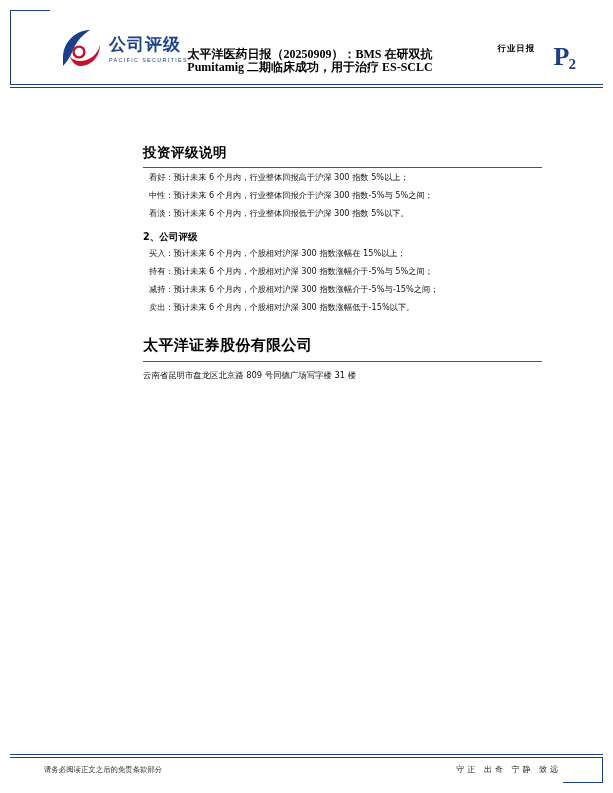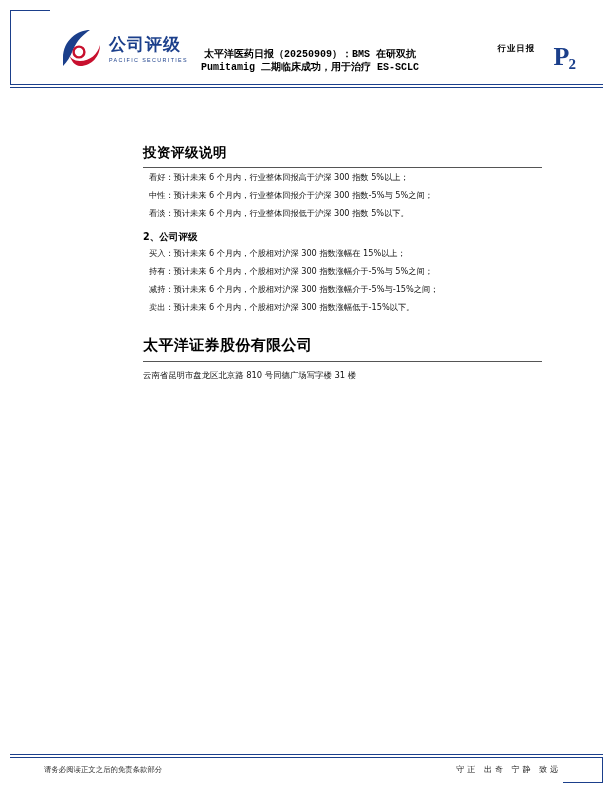--- a/index.html
+++ b/index.html
@@ -62,25 +62,25 @@
     line-height: 8px;
     margin-top: 2px;
   }
 
   .doc-title {
     position: absolute;
     left: 186px;
     top: 48px;
     width: 248px;
     text-align: center;
-    font-size: 10px;
+    font-size: 12px;
     font-weight: bold;
     line-height: 13px;
     color: #000;
-    font-family: Liberation Mono, monospace;
+    font-family: Liberation Serif, serif;
   }
 
   .header-right {
     position: absolute;
     right: 52px;
     top: 36px;
     text-align: right;
   }
   .cat-label {
     font-size: 8.4px;
@@ -296,21 +296,21 @@
 
     <div class="sub-head">2、公司评级</div>
     <div class="rating-line">买入：预计未来 6 个月内，个股相对沪深 300 指数涨幅在 15%以上；</div>
     <div class="rating-line">持有：预计未来 6 个月内，个股相对沪深 300 指数涨幅介于-5%与 5%之间；</div>
     <div class="rating-line">减持：预计未来 6 个月内，个股相对沪深 300 指数涨幅介于-5%与-15%之间；</div>
     <div class="rating-line">卖出：预计未来 6 个月内，个股相对沪深 300 指数涨幅低于-15%以下。</div>
 
     <div class="company-block">
       <div class="company-name">太平洋证券股份有限公司</div>
       <div class="company-underline"></div>
-      <div class="company-addr">云南省昆明市盘龙区北京路 810 号同德广场写字楼 31 楼</div>
+      <div class="company-addr">云南省昆明市盘龙区北京路 809 号同德广场写字楼 31 楼</div>
     </div>
   </div>
 
   <div>
     <div class="rule-bottom"></div>
     <div class="rule-bottom2"></div>
     <div class="bracket-right-bottom"></div>
     <div class="bracket-right-bottom2"></div>
     <div class="footer-left">请务必阅读正文之后的免责条款部分</div>
     <div class="footer-right">守正 出奇 宁静 致远</div>

